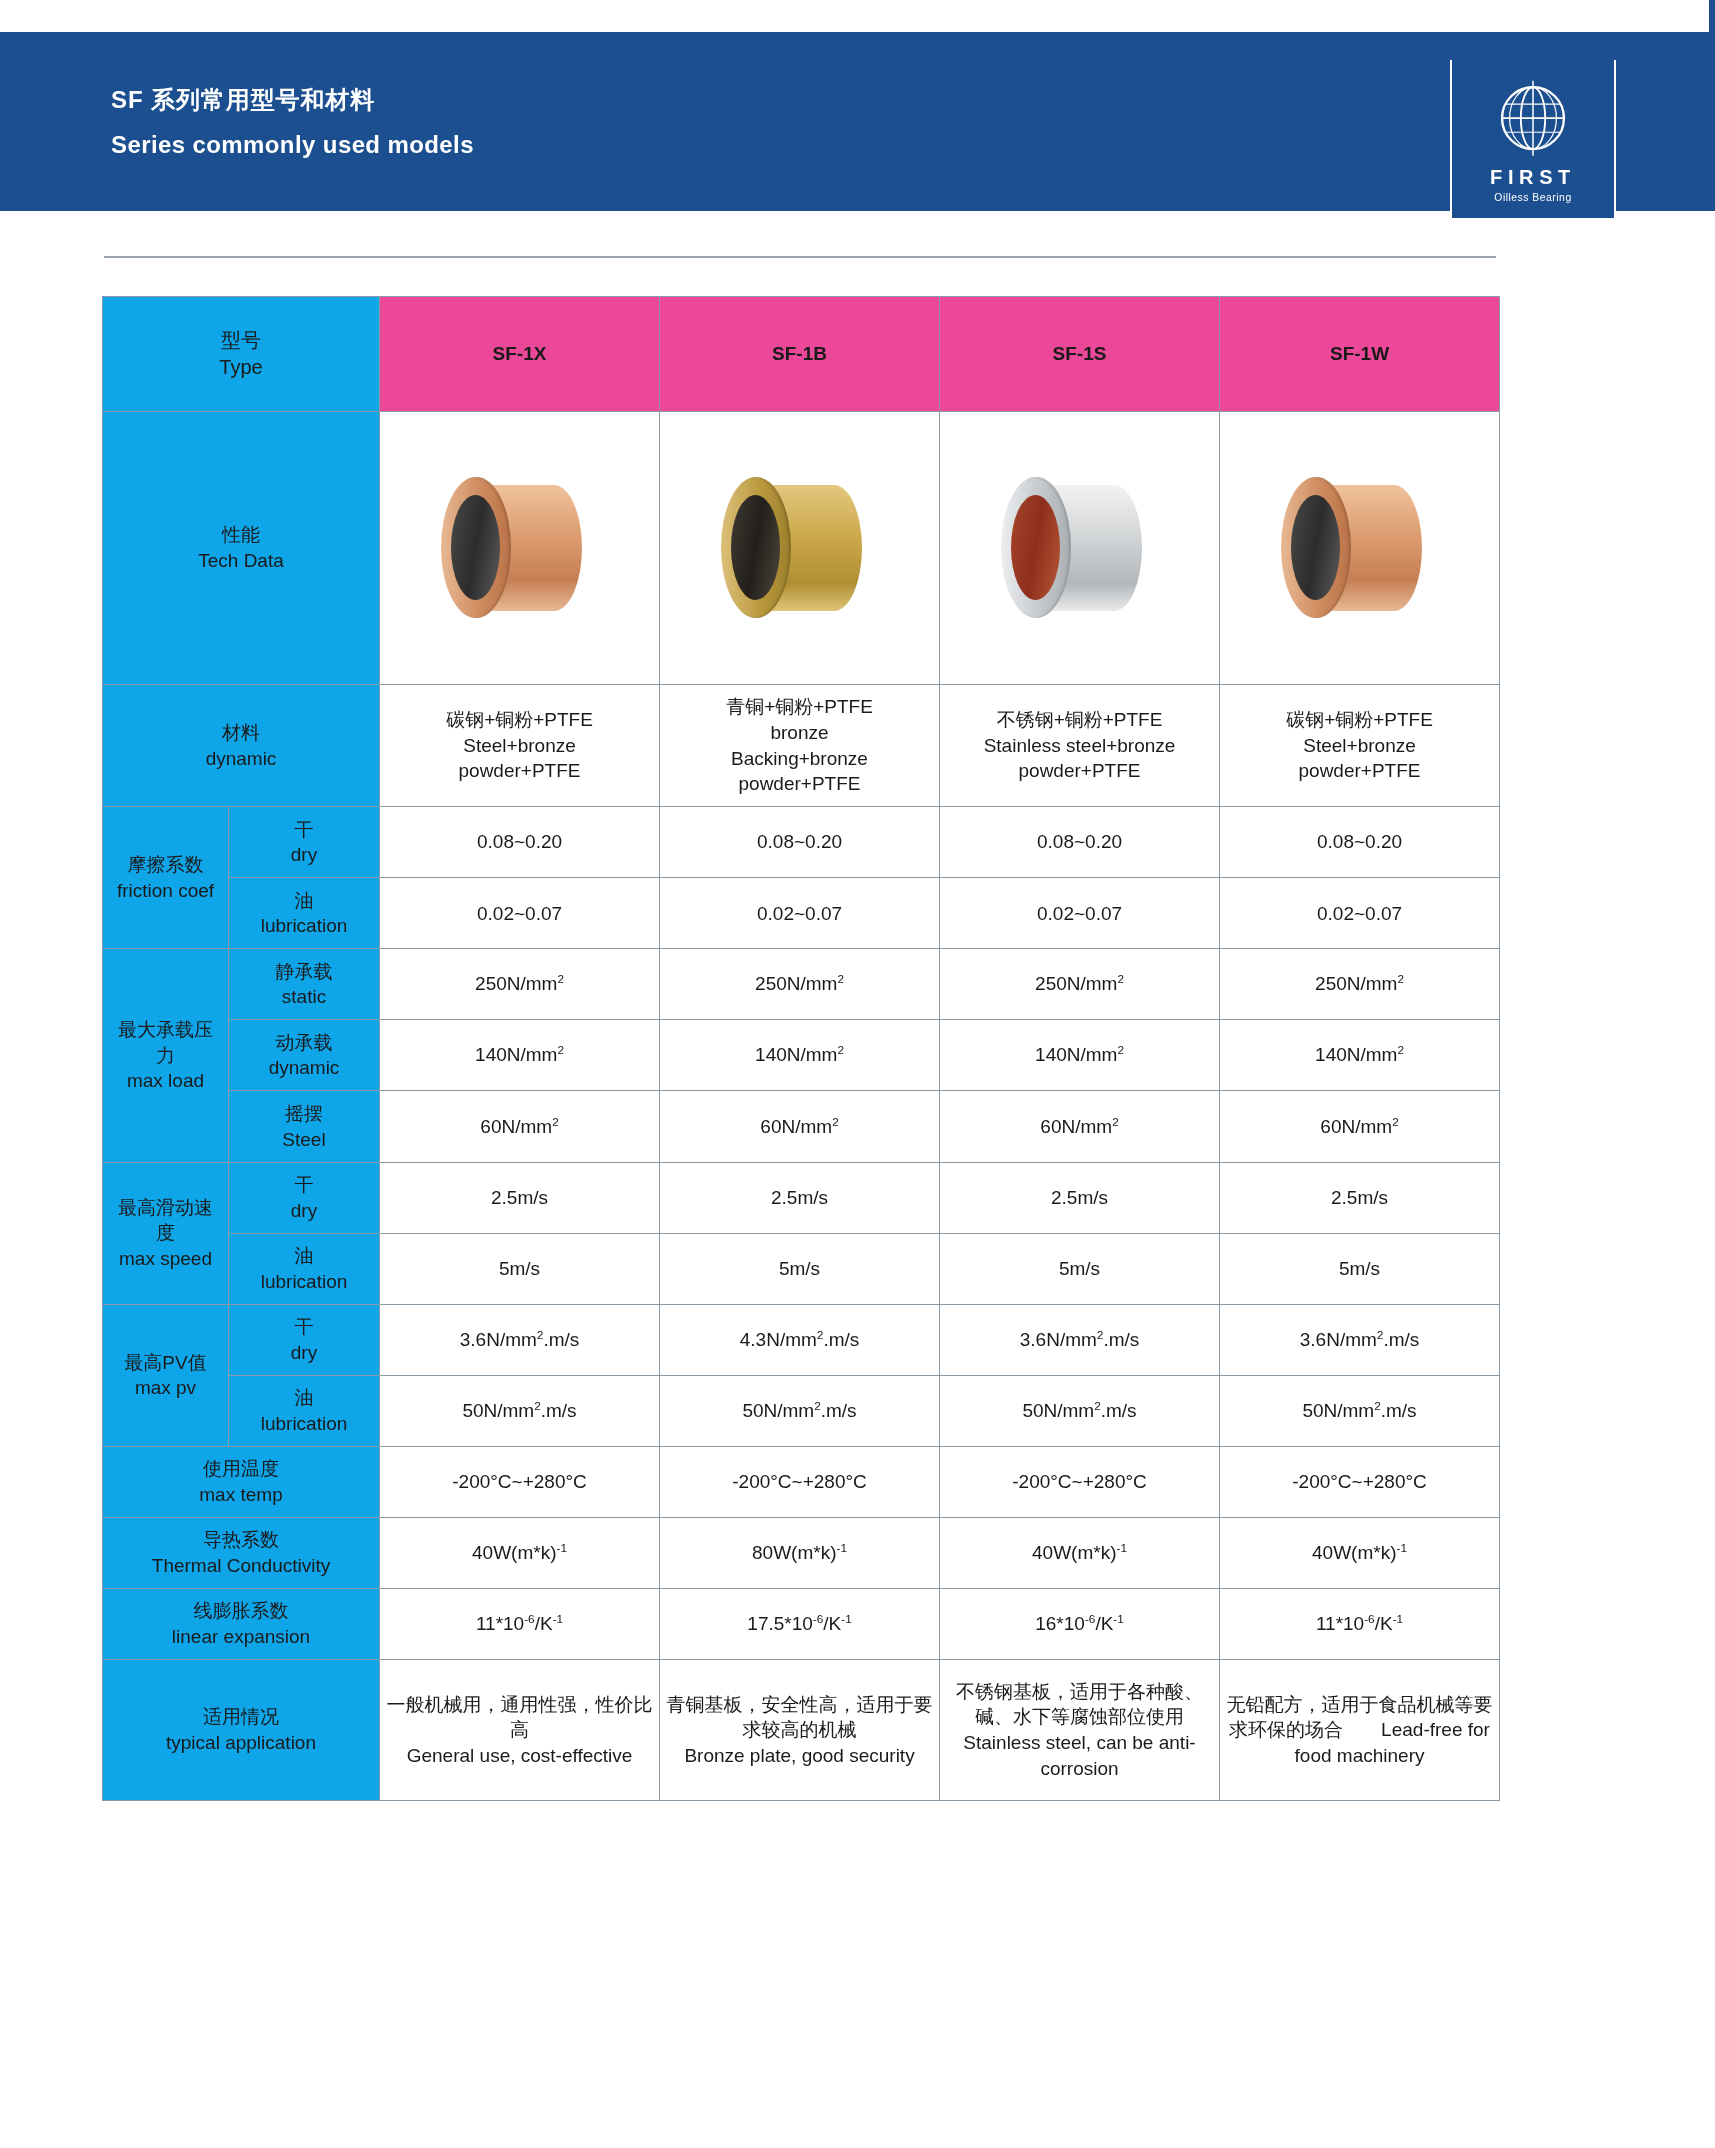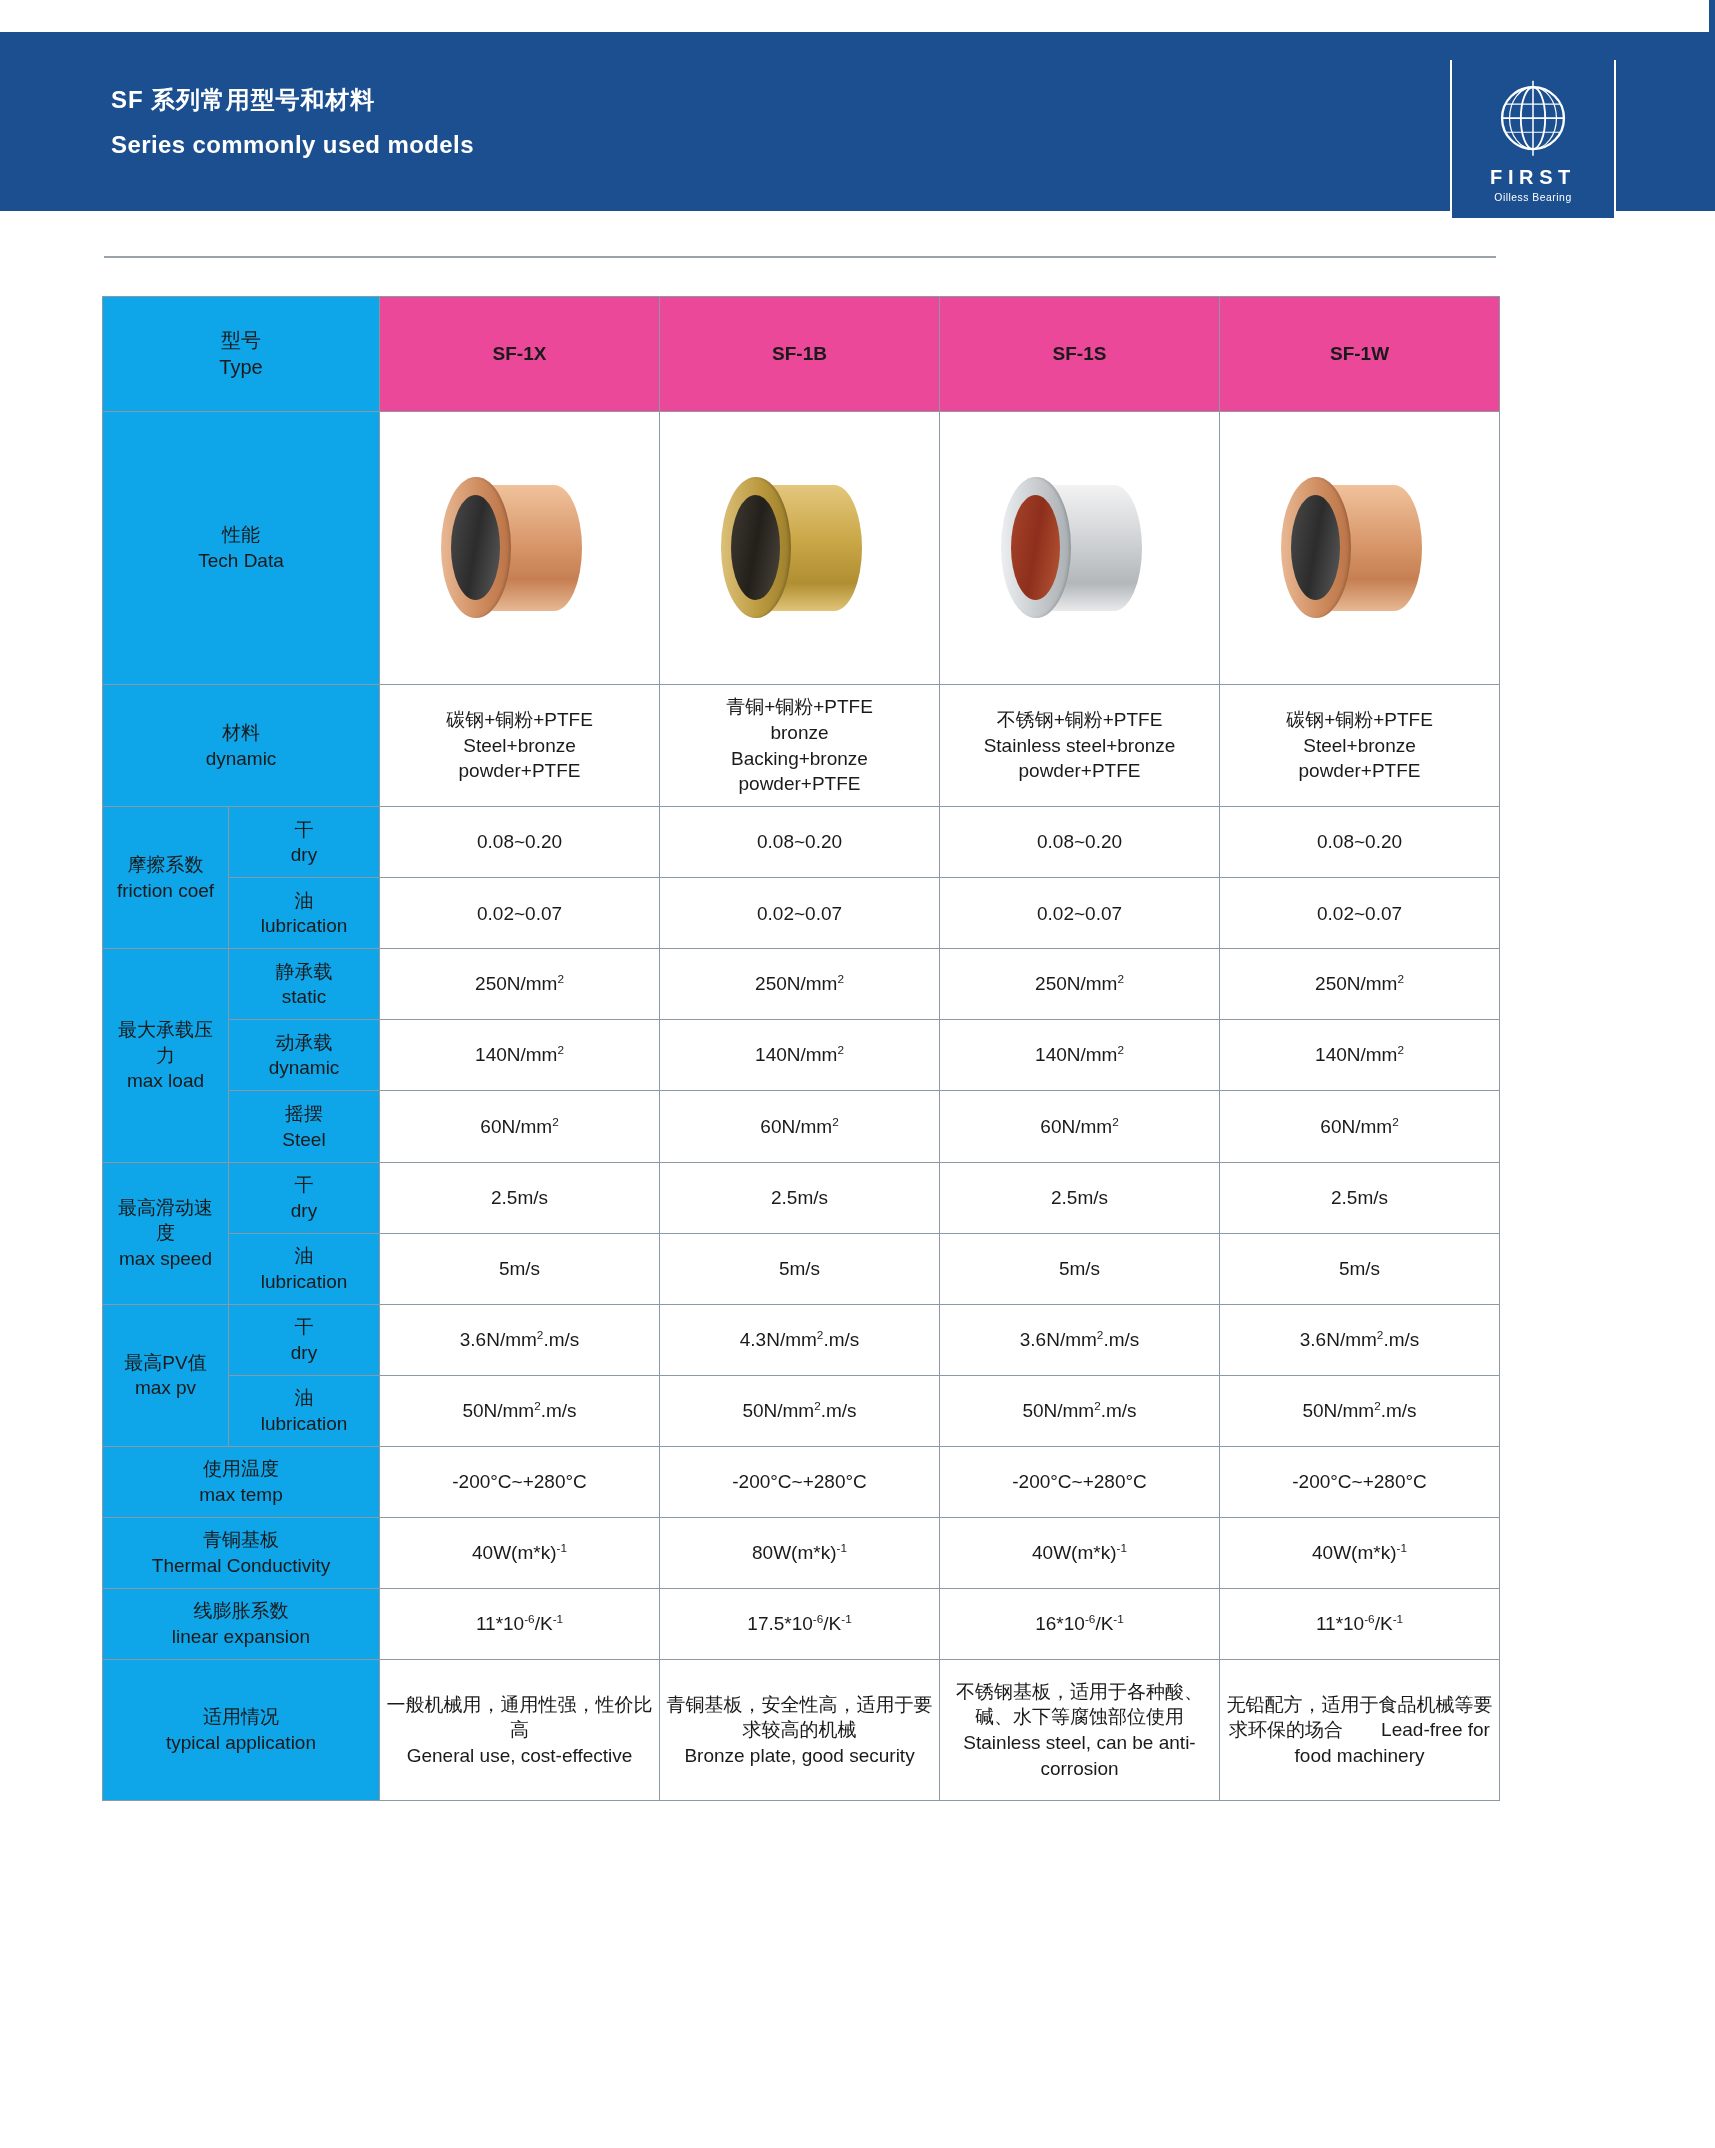--- a/index.html
+++ b/index.html
@@ -422,21 +422,21 @@
             <span class="cell-en">max temp</span>
           </td>
           <td>-200°C~+280°C</td>
           <td>-200°C~+280°C</td>
           <td>-200°C~+280°C</td>
           <td>-200°C~+280°C</td>
         </tr>
 
         <tr>
           <td class="rowlabel" colspan="2">
-            <span class="cell-cn">青铜基板</span>
+            <span class="cell-cn">导热系数</span>
             <span class="cell-en">Thermal Conductivity</span>
           </td>
           <td>40W(m*k)<sup>-1</sup></td>
           <td>80W(m*k)<sup>-1</sup></td>
           <td>40W(m*k)<sup>-1</sup></td>
           <td>40W(m*k)<sup>-1</sup></td>
         </tr>
 
         <tr>
           <td class="rowlabel" colspan="2">

